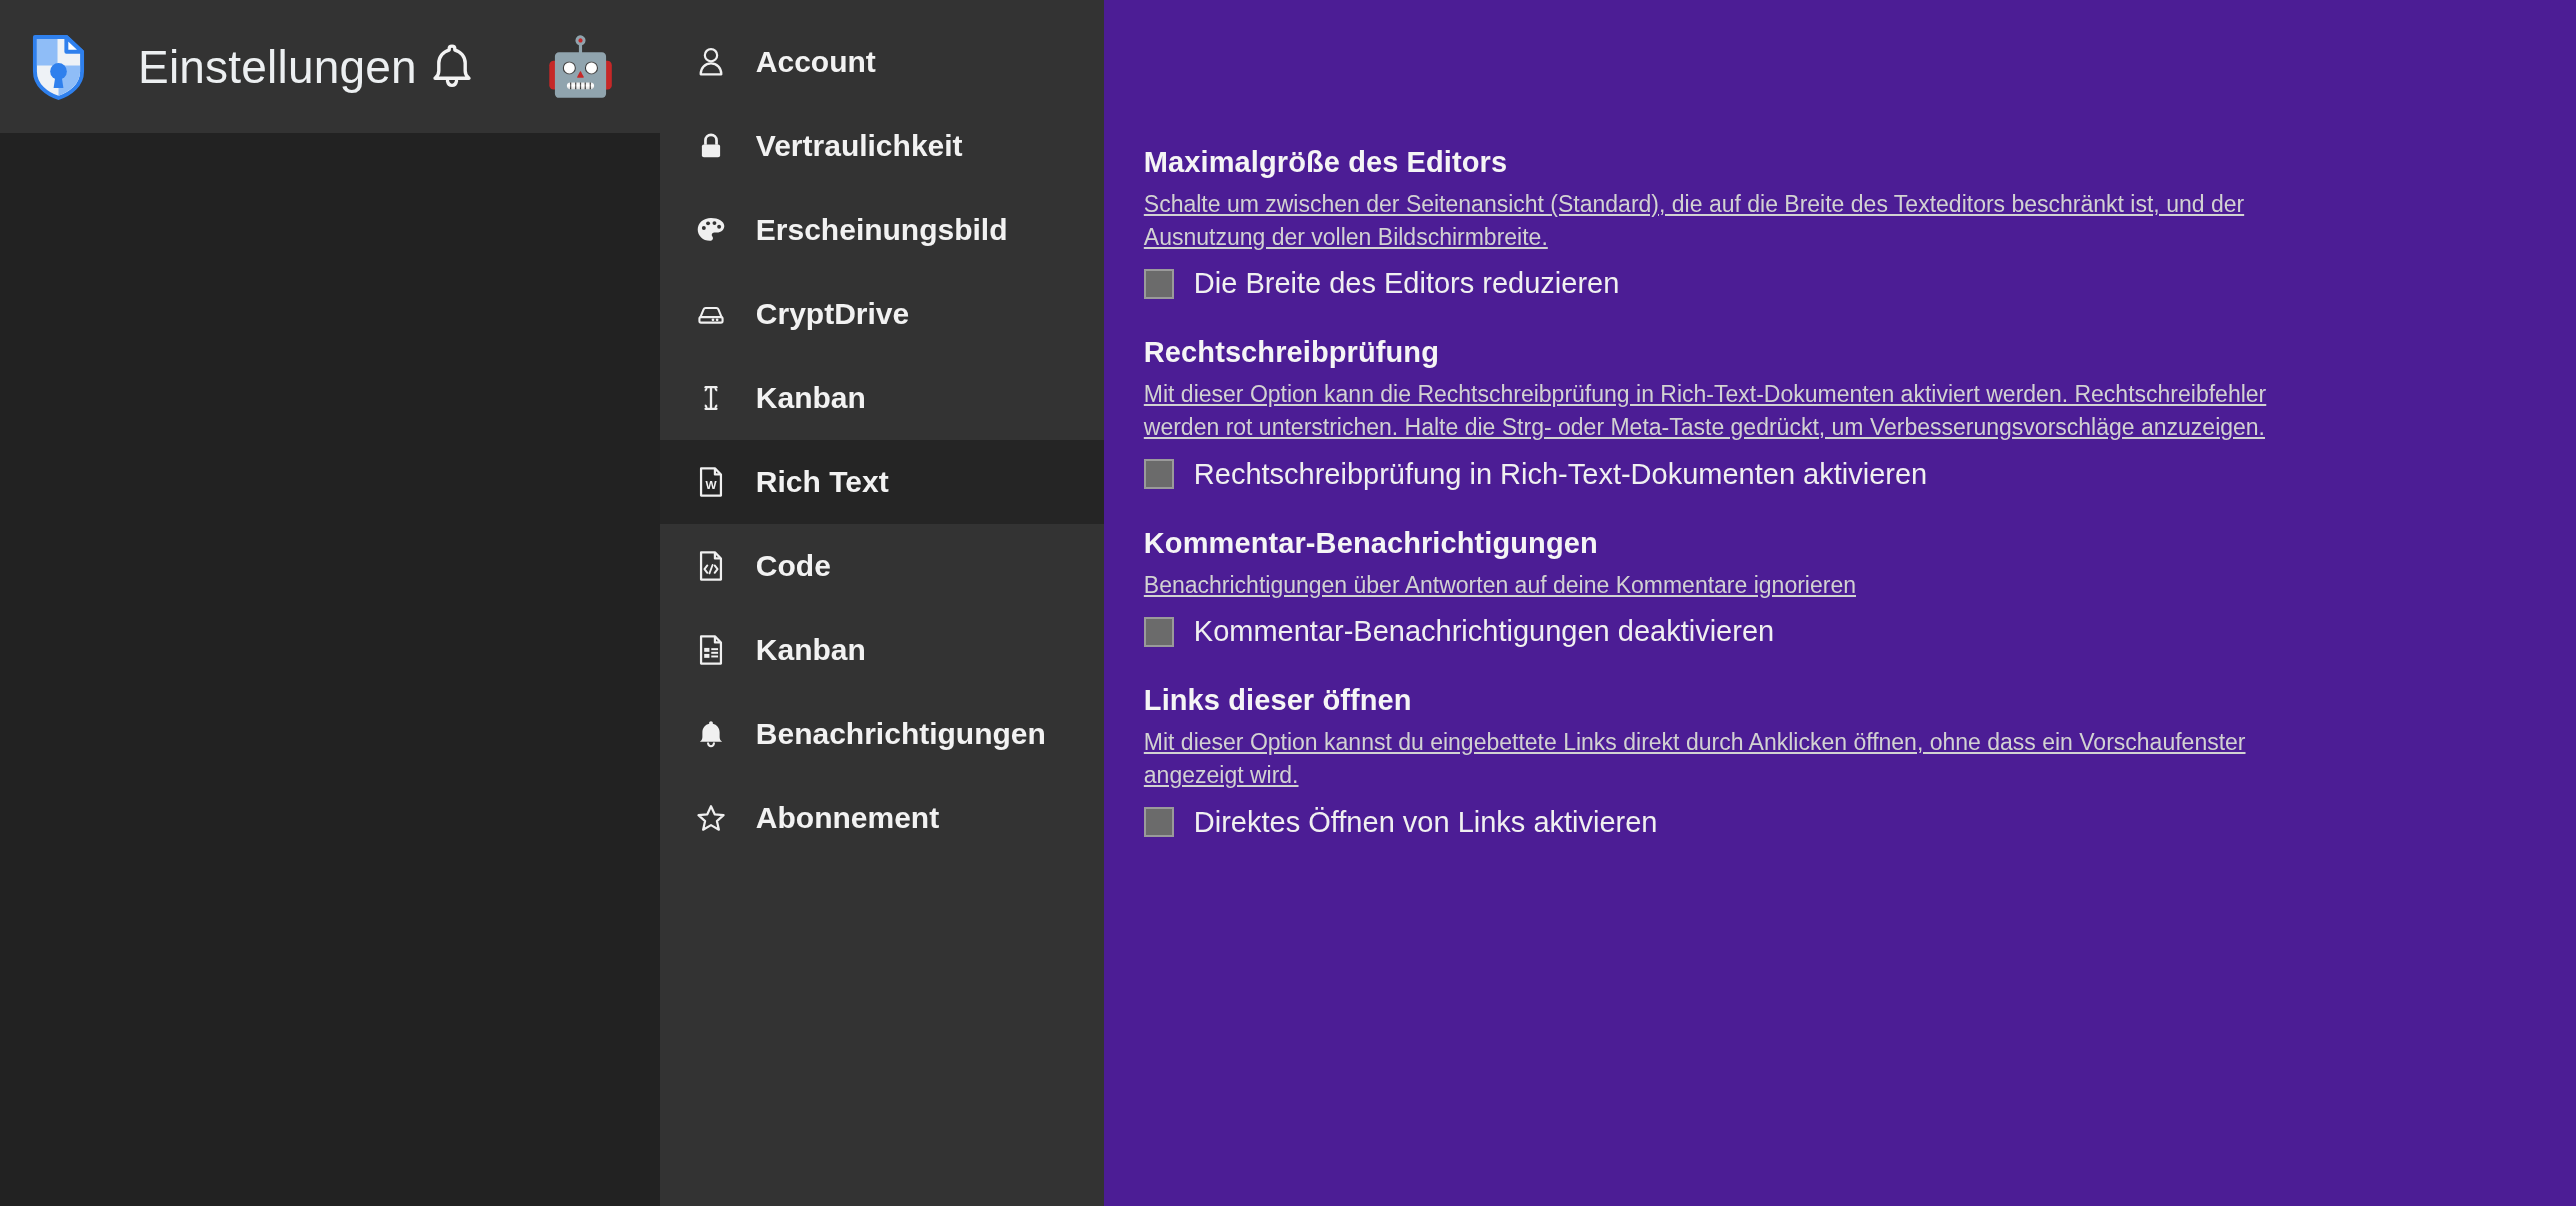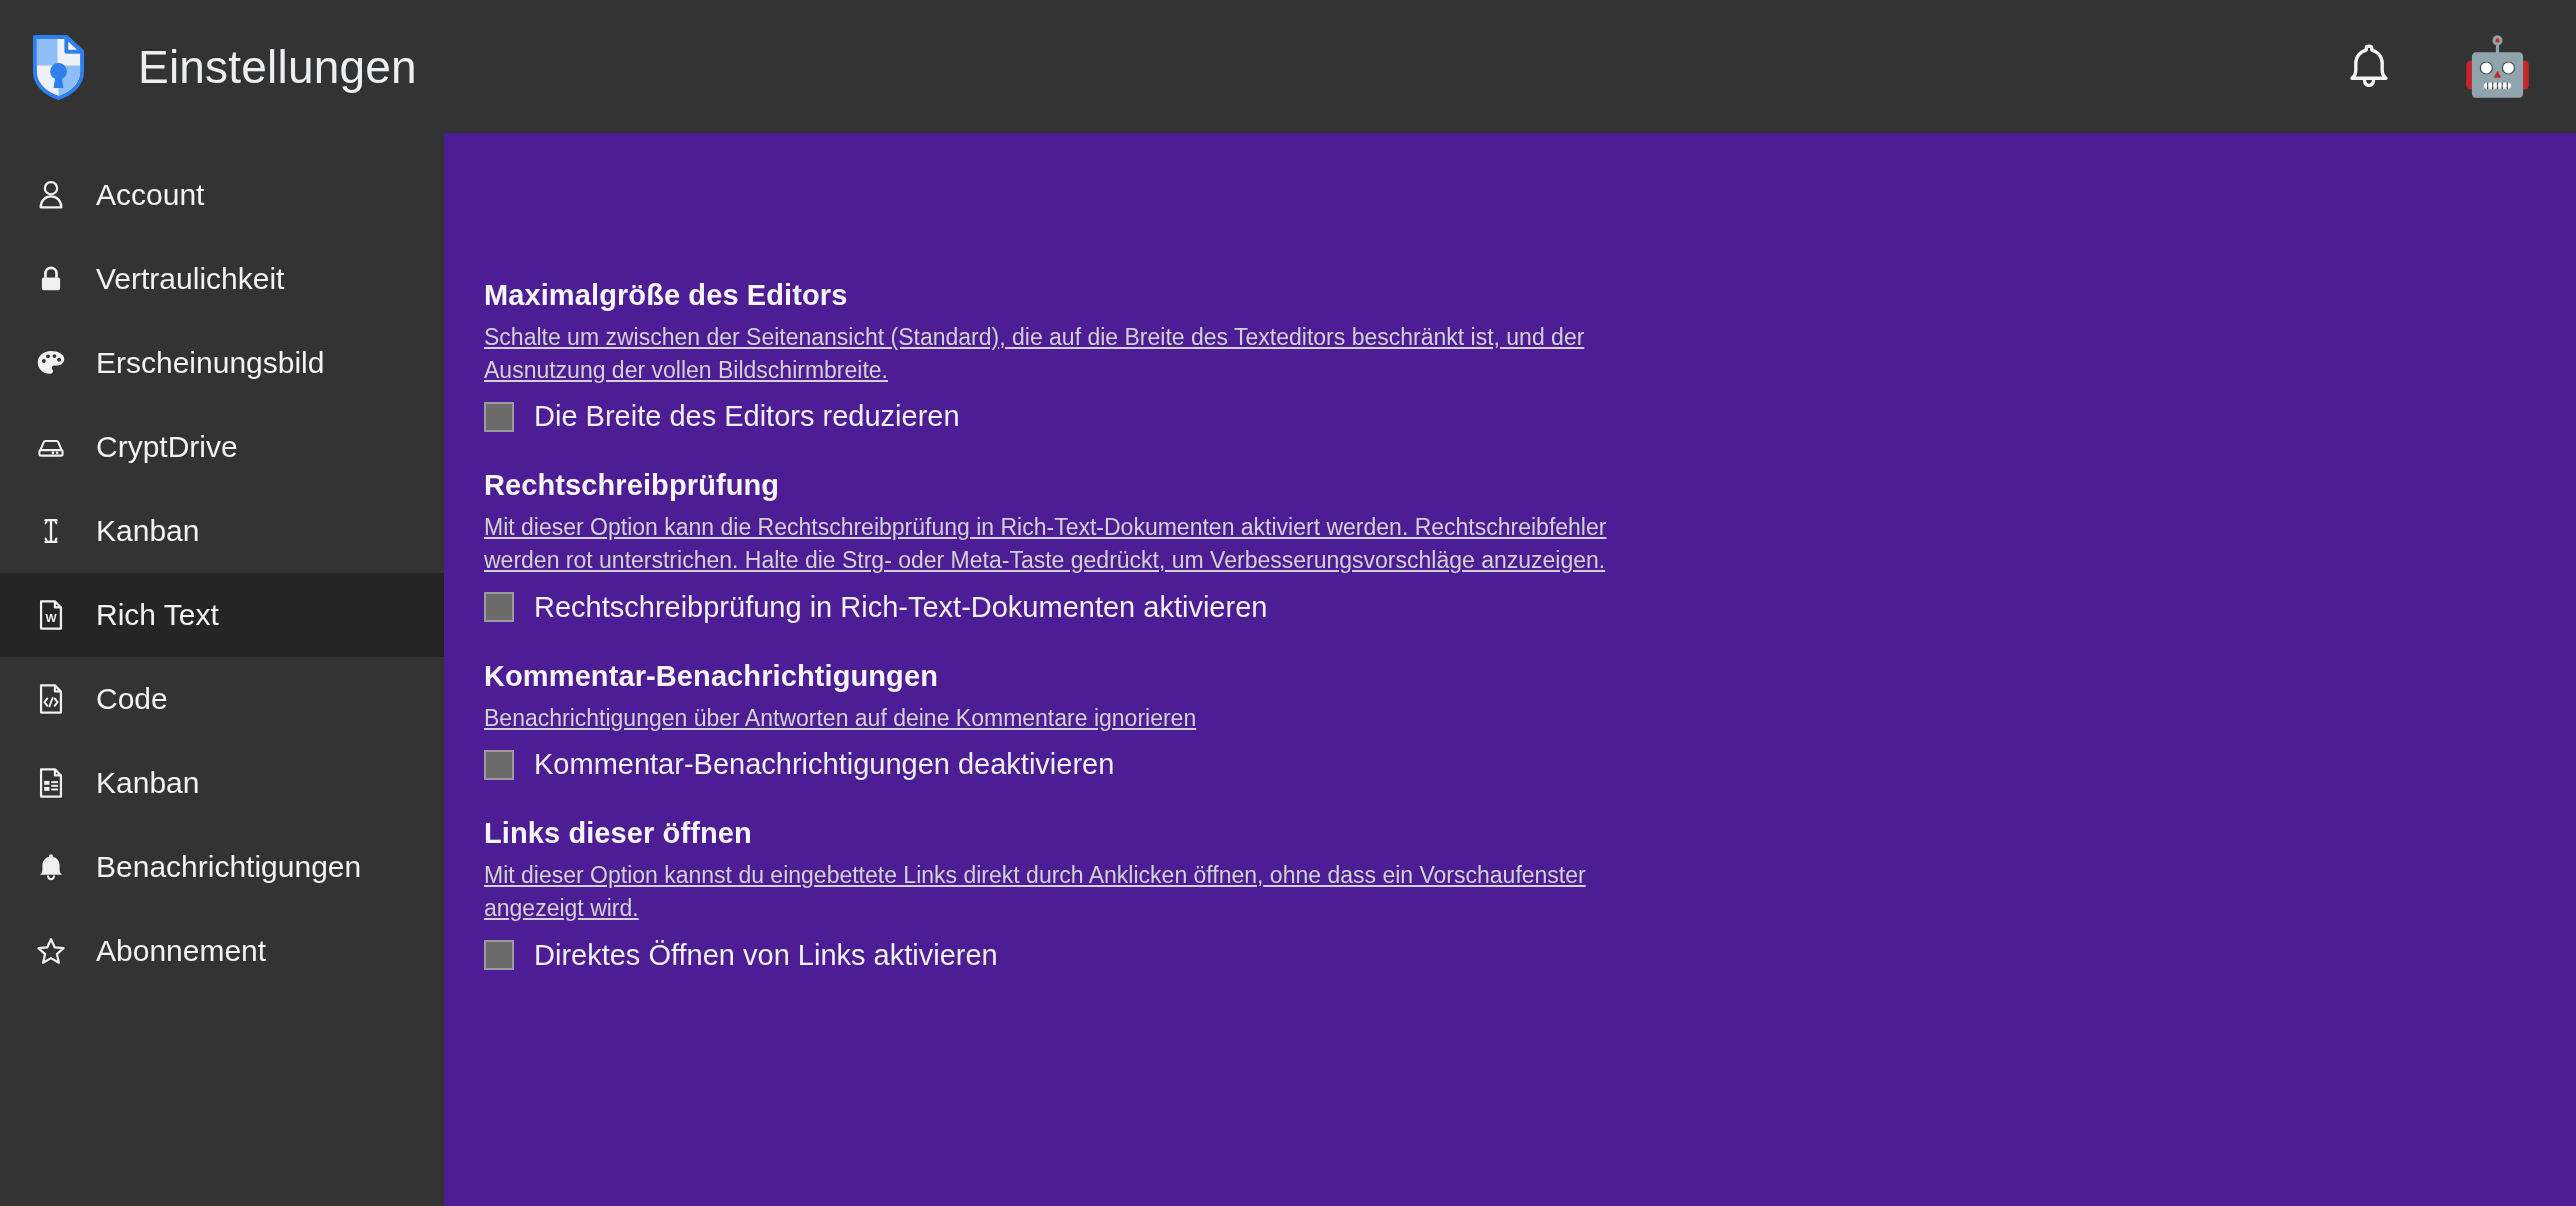--- a/index.html
+++ b/index.html
@@ -7,21 +7,20 @@
     width: 2576px;
     height: 1207px;
     background: #222222;
     font-family: "Liberation Sans", sans-serif;
     overflow: hidden;
   }
   .app {
     width: 2576px;
     height: 1207px;
     display: flex;
-    flex-direction: column;
     background: #222222;
   }
 
   
   .header {
     height: 133px;
     min-height: 133px;
     background: #333333;
     display: flex;
     align-items: center;
@@ -91,21 +90,21 @@
     min-width: 42px;
     height: 42px;
     display: flex;
     align-items: center;
     justify-content: center;
     margin-right: 24px;
   }
   .nav-label {
     font-size: 30px;
     color: #f2f2f2;
-    font-weight: 400;
+    font-weight: 700;
     white-space: nowrap;
   }
 
   
   .main {
     flex: 1 1 auto;
     background: #4c1d95;
     padding: 146px 40px 0 40px;
     overflow: hidden;
   }

